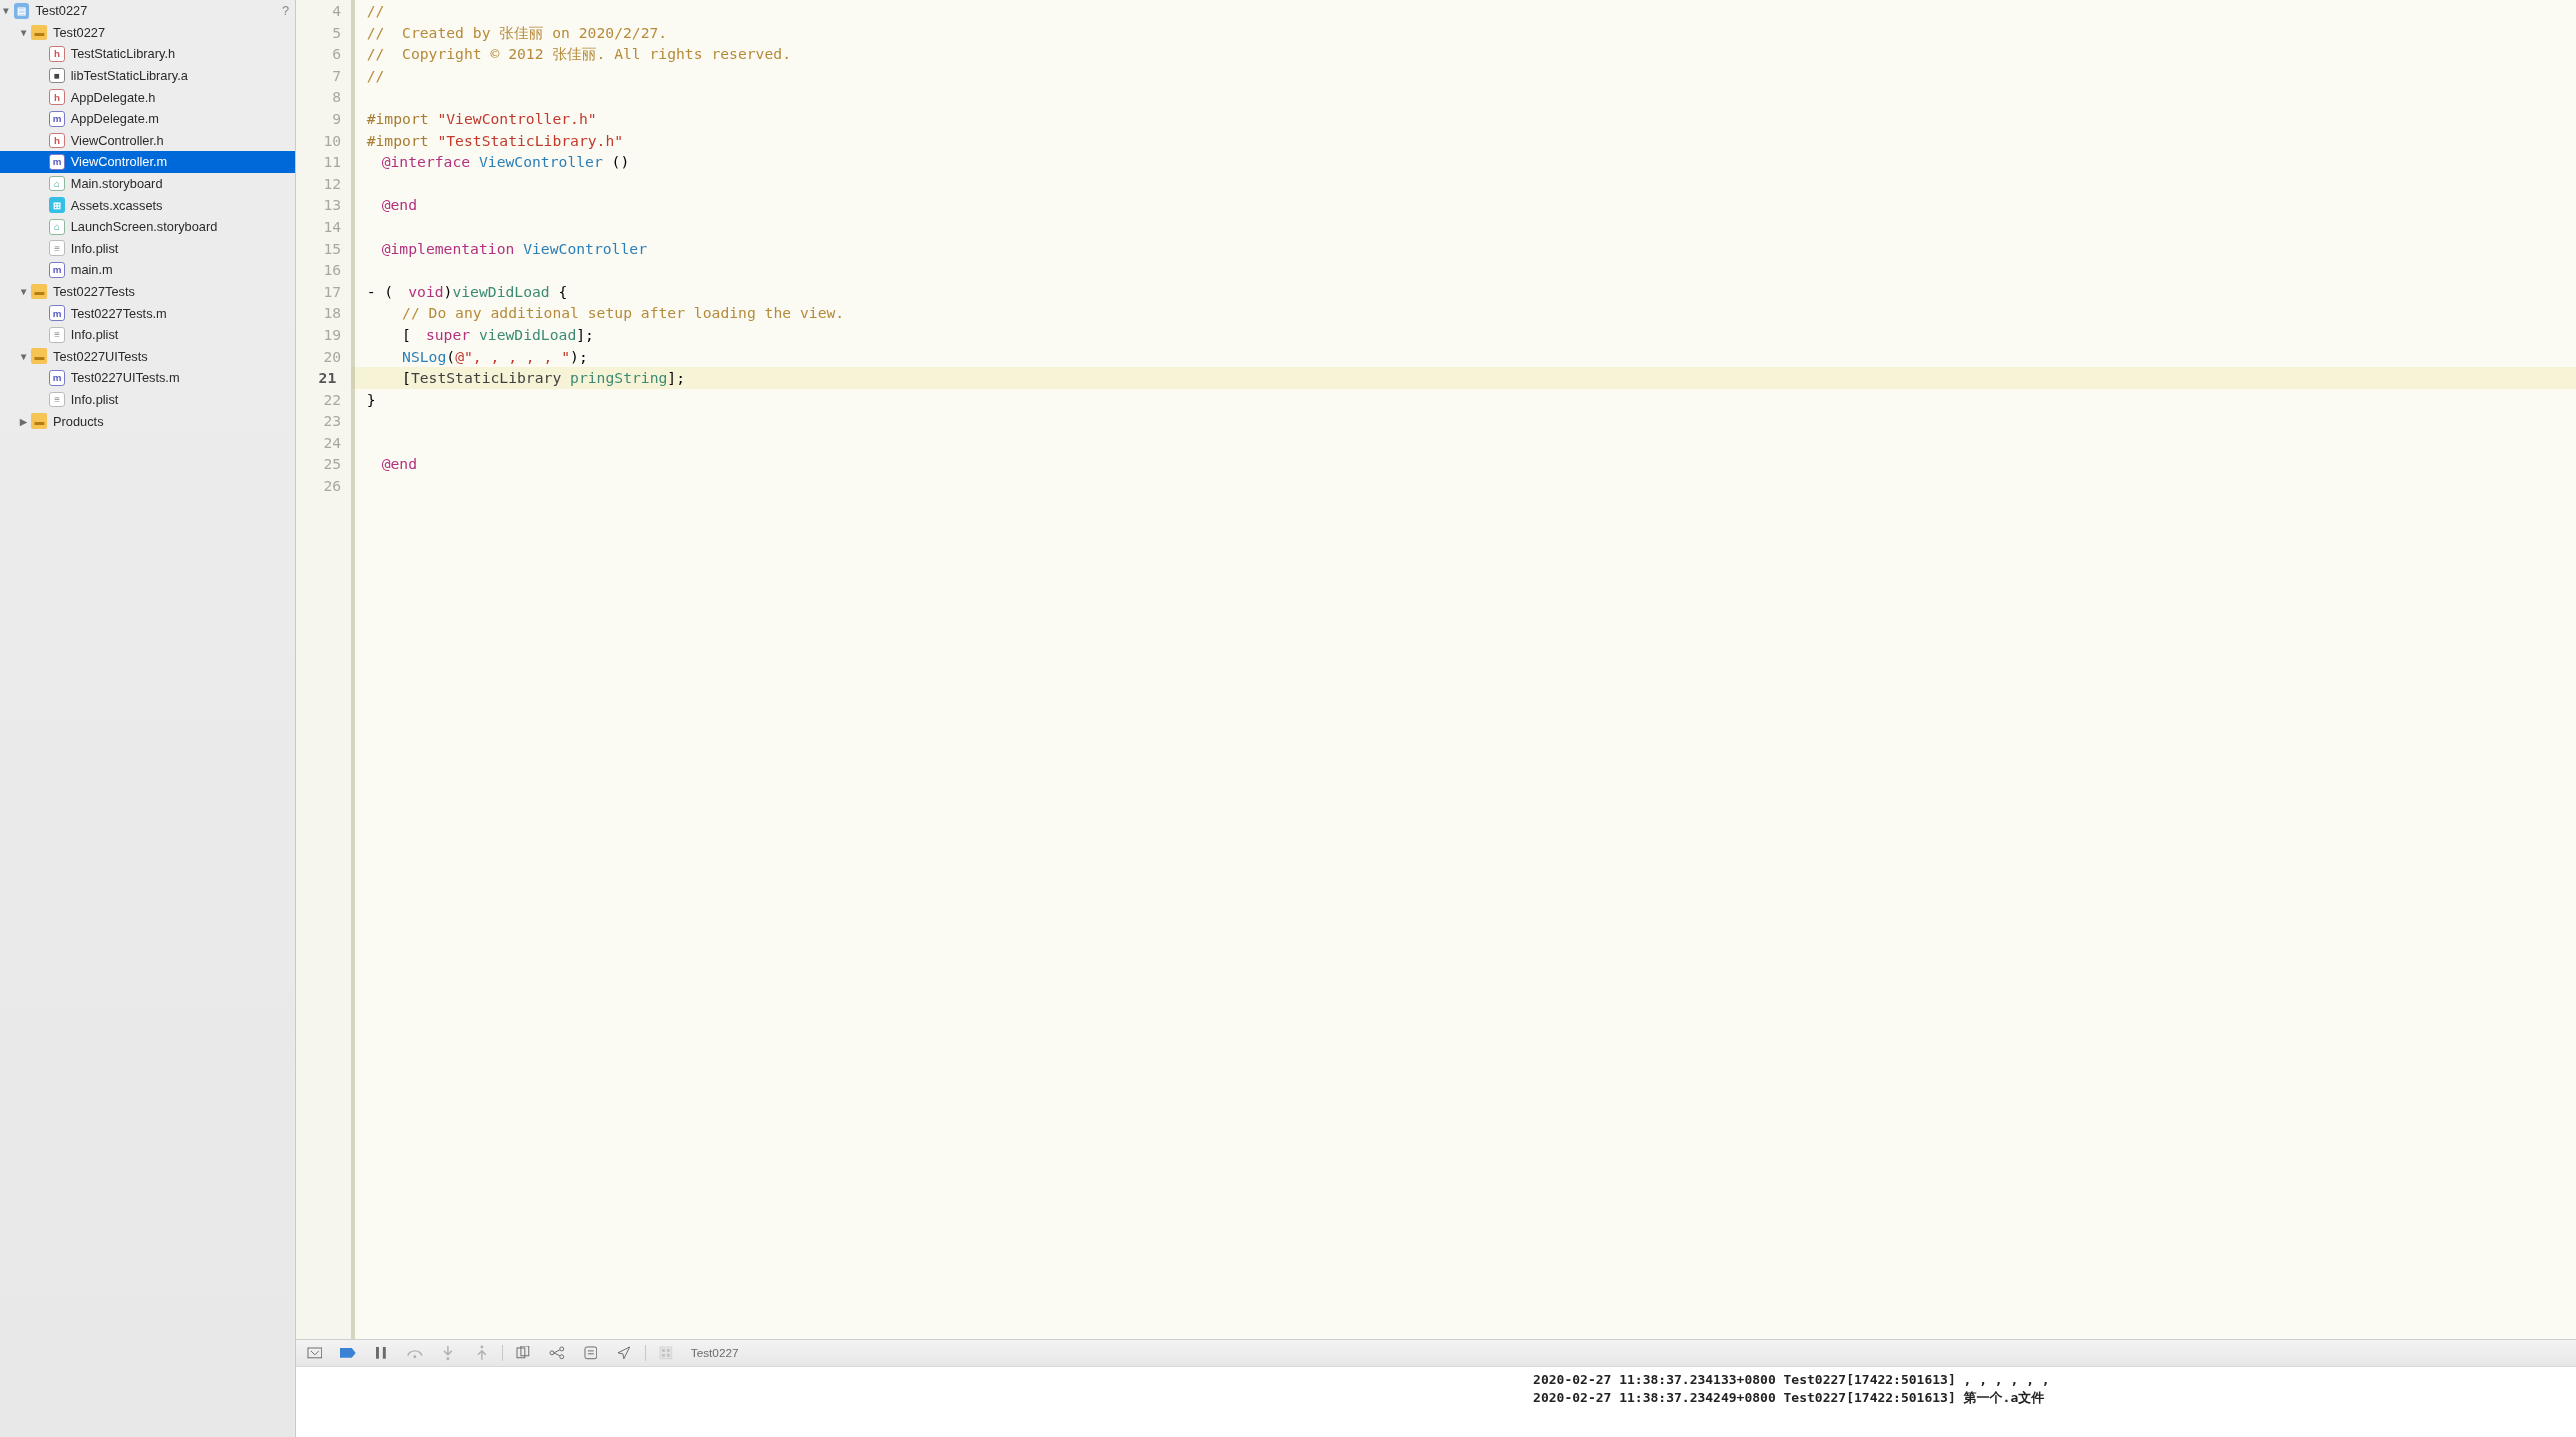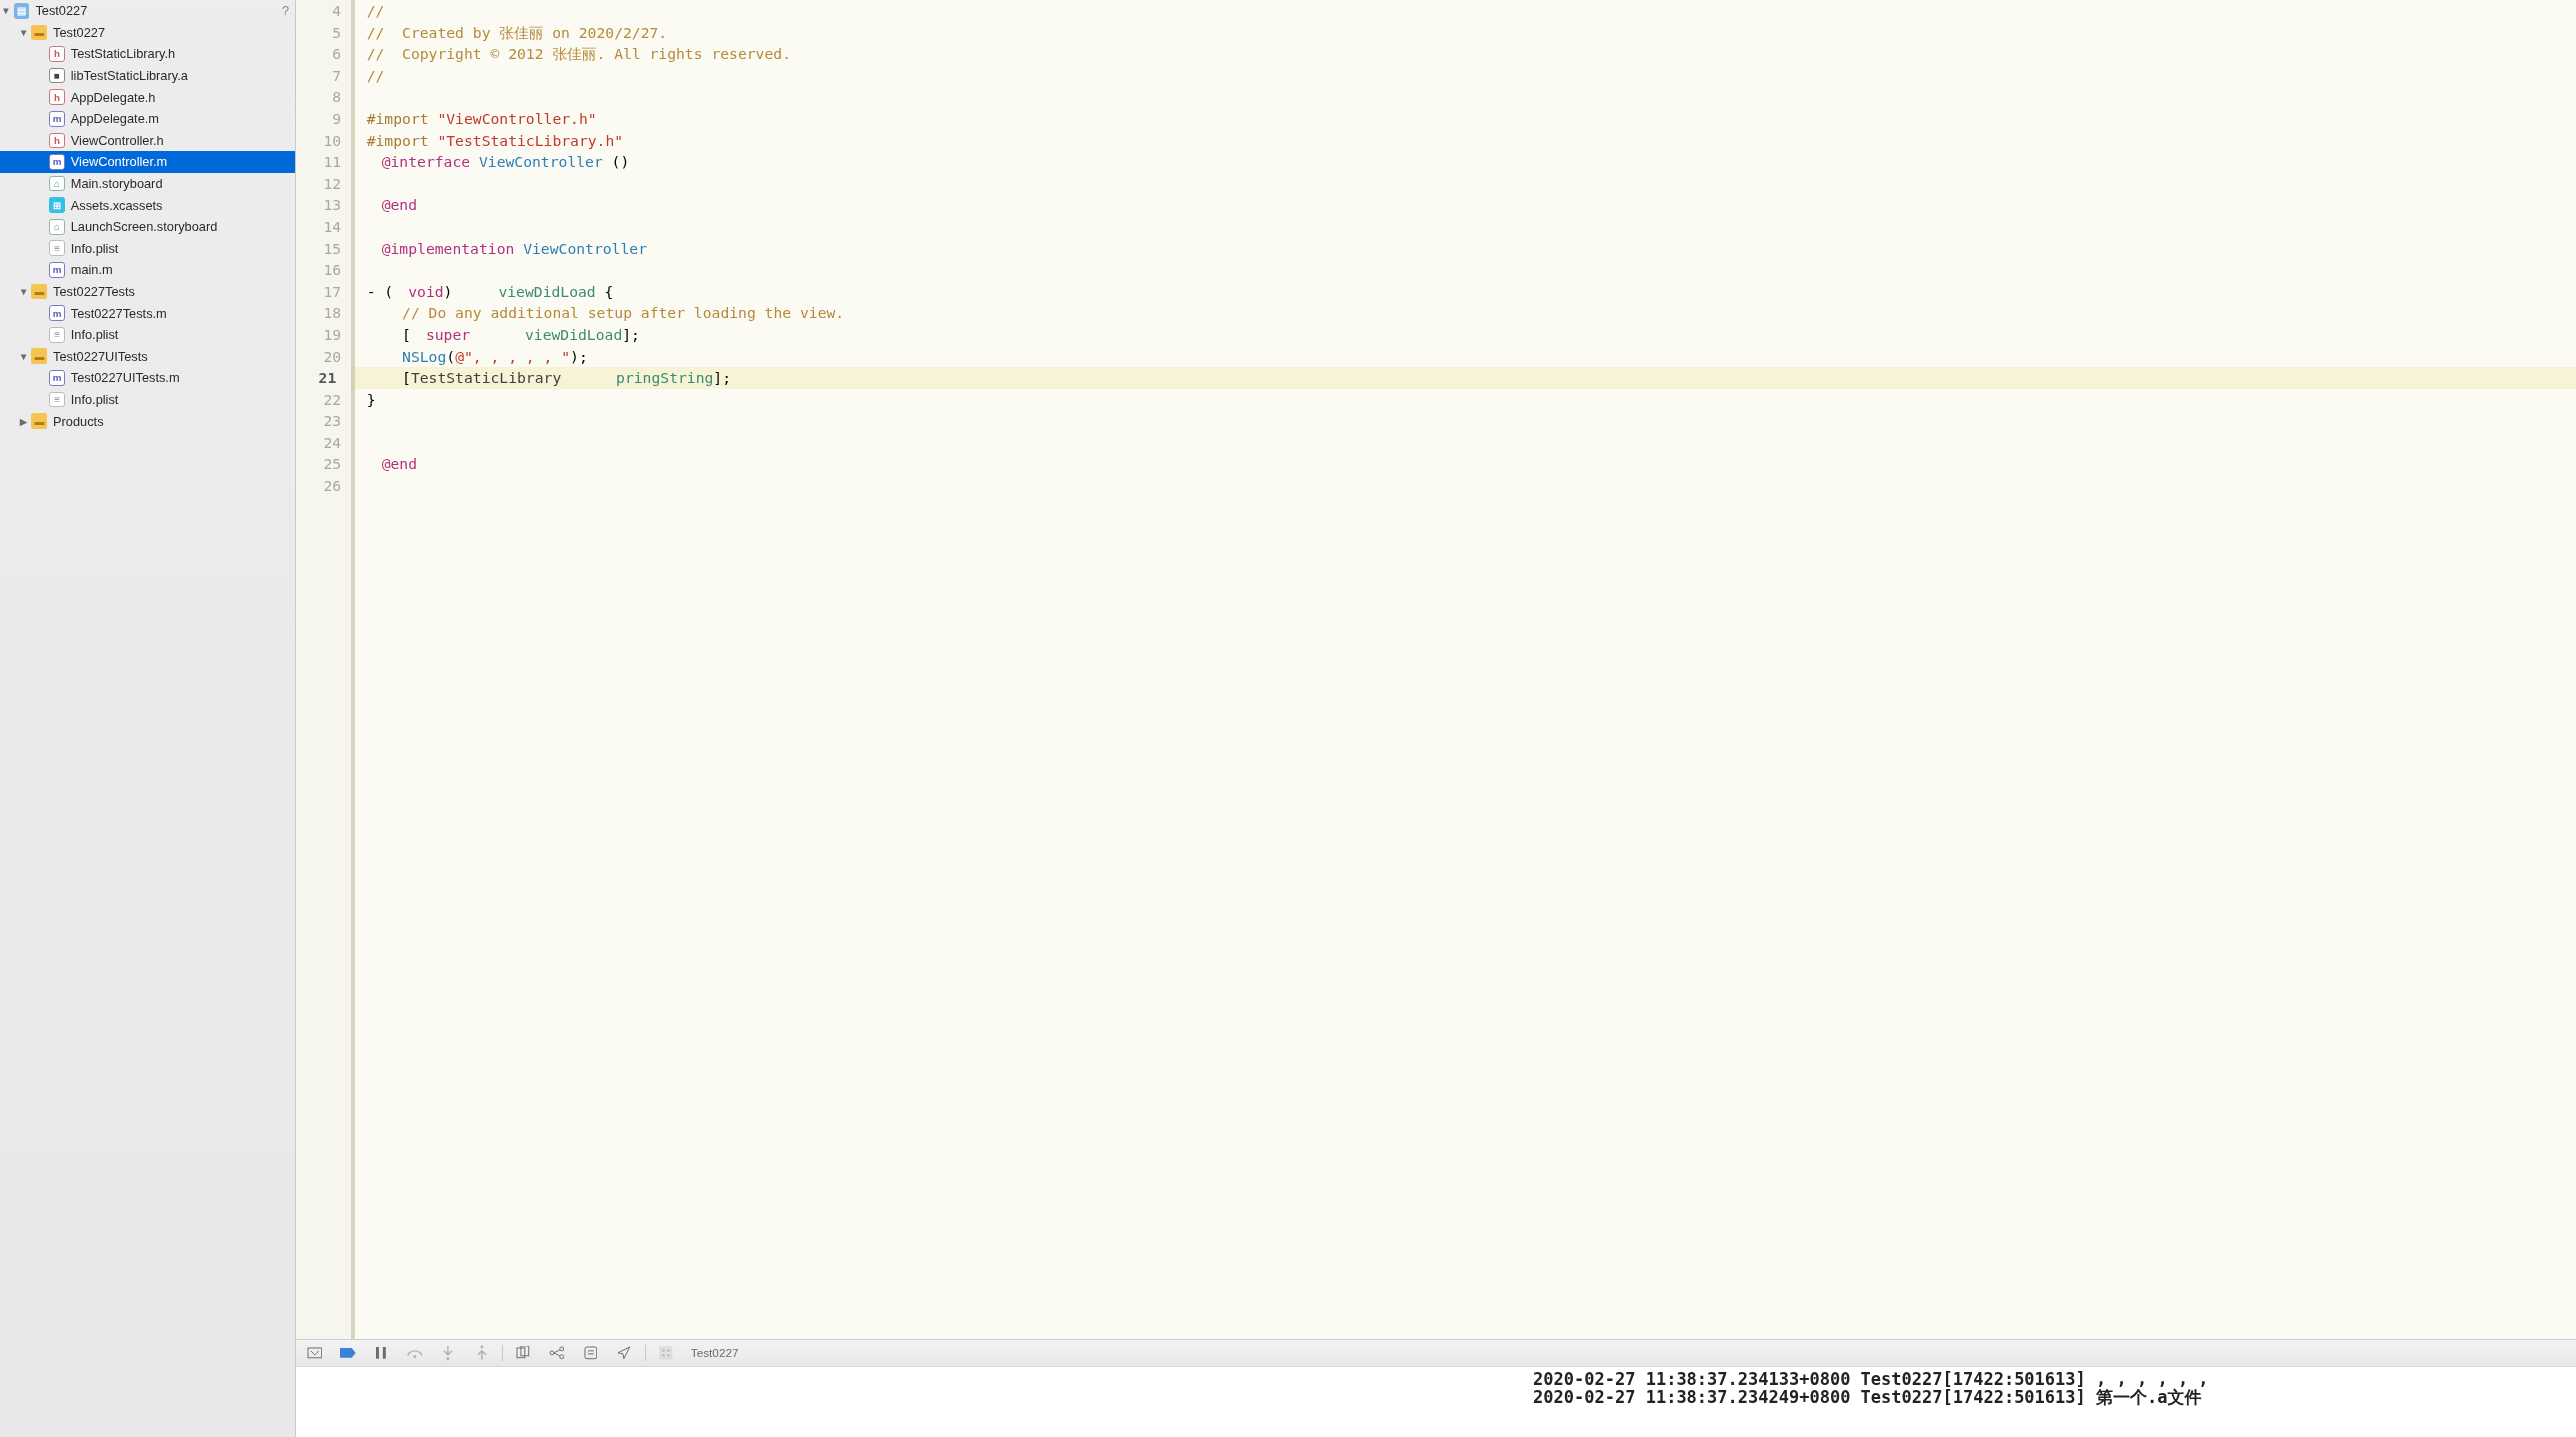--- a/index.html
+++ b/index.html
@@ -87,41 +87,41 @@
     .gutter .ln.cur{ color:#555; font-weight:600;text-align:center;}
     .codecol{ flex:1; position:relative; }
     .change-bar{ position:absolute; left:0; top:0; bottom:0; width:3.9px; background:#bdbd9f; opacity:.6;}
     .codeline{ height:21.6px; padding-left:15.7px; white-space:pre;}
     .codeline.hl{ background:#f7f3d7; }
     .cmt{ color:#b58a3a; }
     .kw { color:#b2317f;margin-left:15px; }
     .pp { color:#a67c32; }
     .str{ color:#c0392b; }
     .typ{ color:#2a7fb8; }
-    .fn { color:#3b8b74;margin-left:46px; }
+    .fn { color:#3b8b74; }
     .cls{ color:#404040; }
     .bottom-bar{
       height:27.5px;
       background:linear-gradient(#f3f3f3,#e7e7e7);
       border-top:1px solid #cfcfcf;
       display:flex;
       align-items:center;
       padding:0 9.8px;
       gap:15.7px;
       color:#6b6b6b;
       font-size:11.8px;
     }
     .bottom-bar .ic{ width:17.7px; height:17.7px; display:inline-flex; align-items:center; justify-content:center; }
     .bottom-bar .sep{ width:1px; height:15.7px; background:#c7c7c7; margin:0 -3.9px;}
     .console{
       height:71px;
       background:#fff;
       border-top:1px solid #d8d8d8;
       font-family:"SF Mono", Menlo, monospace;
-      font-size:17px;
+      font-size:13px;
       line-height:17.7px;
       display:flex;
     }
     .console .left{ flex:1; }
     .console .right{
       width:46%;
       padding:3.9px 5.9px;
       white-space:pre;
       color:#222;
       font-weight:600;

